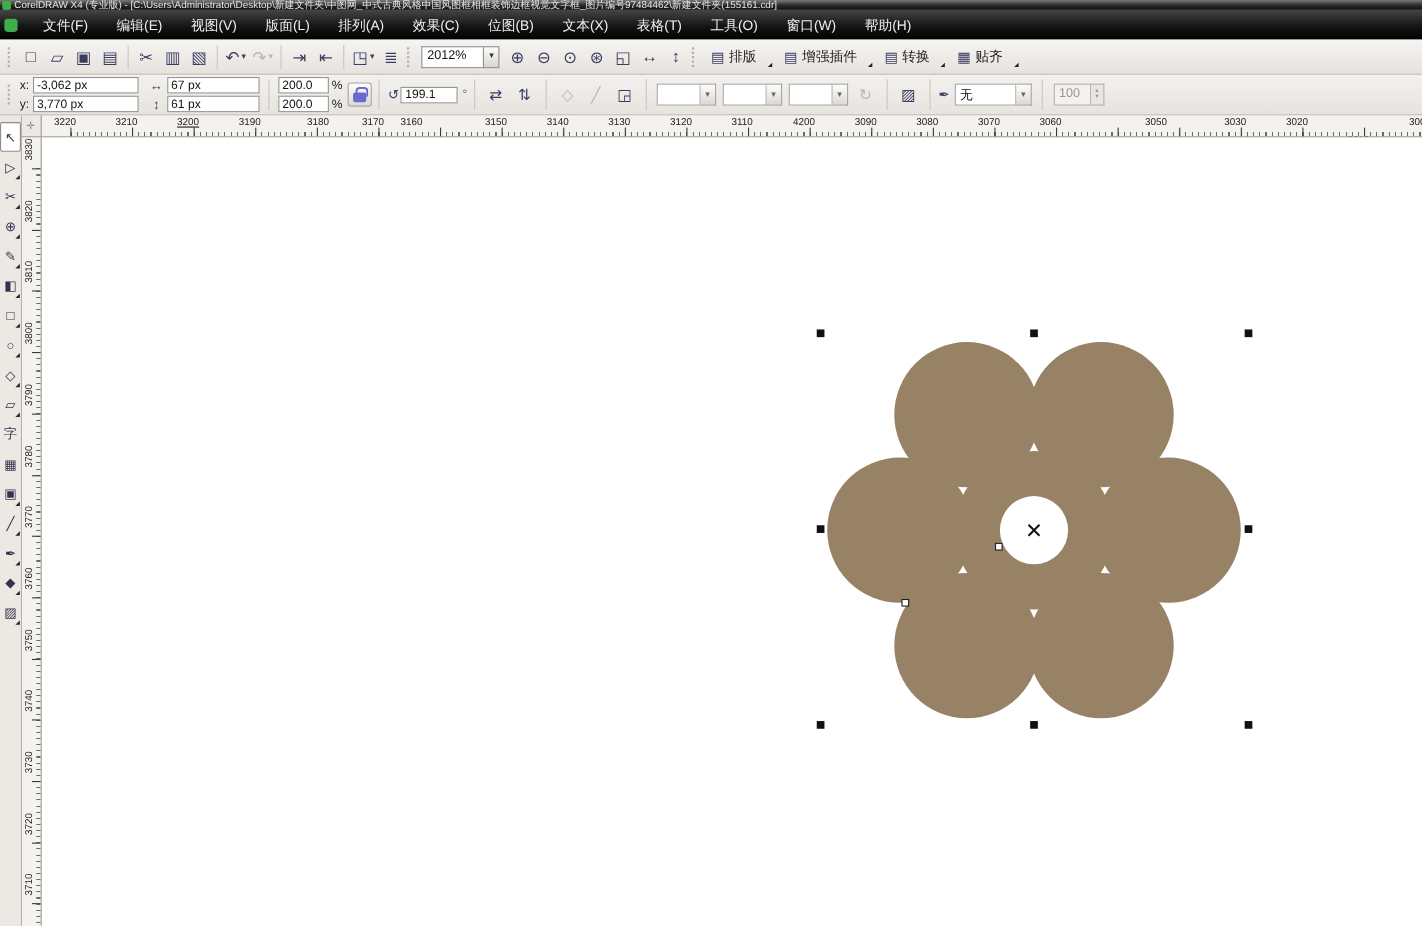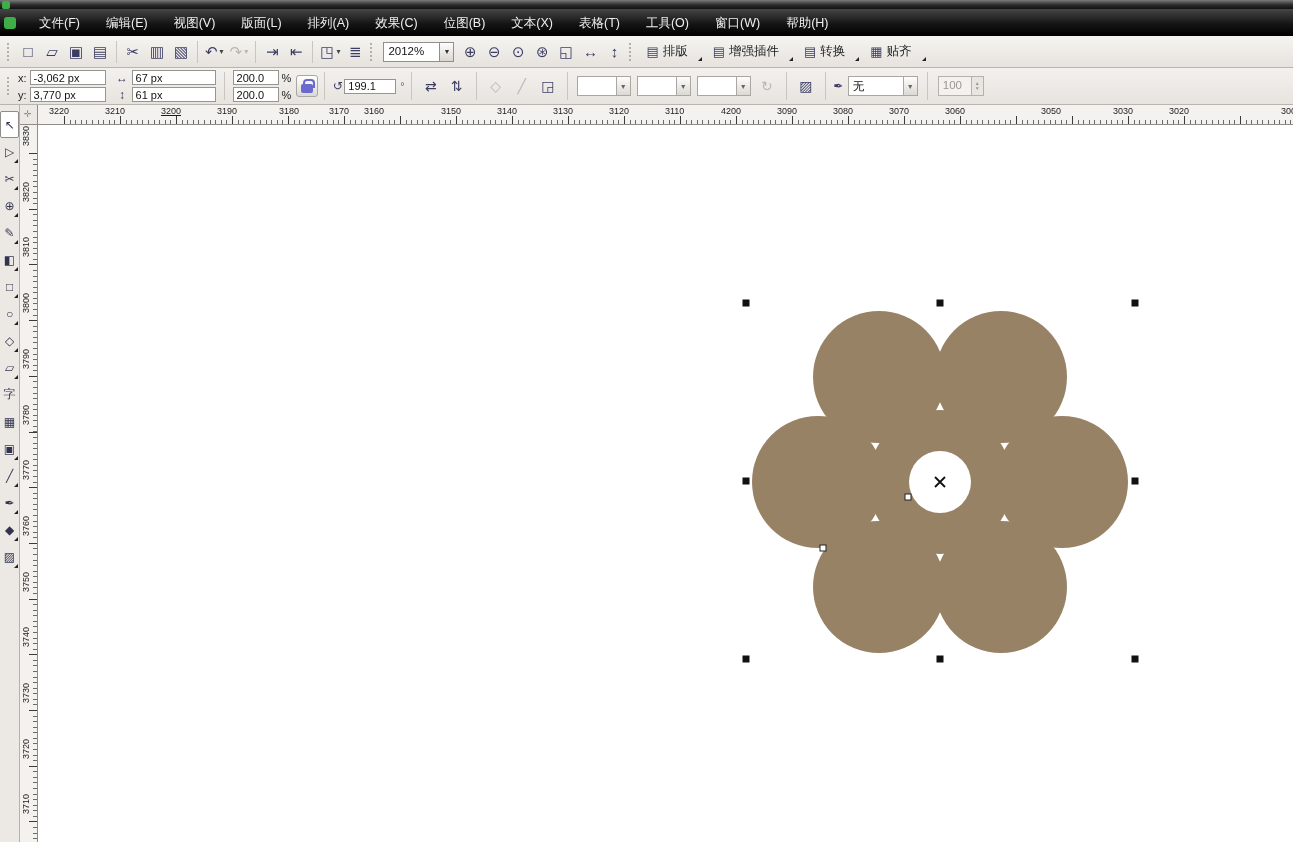--- a/index.html
+++ b/index.html
@@ -31,21 +31,21 @@
   .ttext-btn .ticon { color:#3c3c63; font-size:13px; }
   .ttext-btn .corner { position:absolute; right:-7px; bottom:2px; width:0; height:0; border-bottom:4px solid #222; border-left:4px solid transparent; }
 
   
   .propbar { position:absolute; left:0; top:68px; width:100%; height:37px; background:linear-gradient(#f3f1ee,#e7e4df); border-bottom:1px solid #b8b5b0; display:flex; align-items:center; padding-left:4px; font-size:11px; color:#222; }
   .pcol { display:flex; flex-direction:column; gap:2px; margin:0 2px; }
   .prow { display:flex; align-items:center; gap:3px; height:15px; }
   .plabel { font-size:11px; color:#222; }
   .picon { color:#3c3c63; font-size:12px; width:13px; text-align:center; }
   .pinput { height:15px; border:1px solid #979590; background:#fff; font-size:11px; padding:0 3px; font-family:"Liberation Sans","DejaVu Sans",sans-serif; color:#111; }
-  .w96 { width:76px; } .w84 { width:84px; } .w46 { width:46px; } .w52 { width:52px; }
+  .w96 { width:96px; } .w84 { width:84px; } .w46 { width:46px; } .w52 { width:52px; }
   .psep { width:1px; height:28px; background:#c9c6c1; margin:0 6px; flex:none; }
   .pbtn { position:relative; min-width:24px; height:24px; display:flex; align-items:center; justify-content:center; color:#3c3c63; font-size:14px; border:1px solid transparent; border-radius:2px; margin:0 1px; }
   .pbtn.disabled { color:#b9b7b3; }
   .lockbtn { width:22px; height:22px; display:flex; align-items:center; justify-content:center; border:1px solid #aaa7a2; border-radius:3px; background:linear-gradient(#fff,#dcd9d4); margin-left:3px; }
   .lockbody { width:12px; height:9px; background:#6a6ace; border-radius:2px; position:relative; margin-top:4px; }
   .lockbody:before { content:""; position:absolute; left:2px; top:-5px; width:8px; height:7px; border:2px solid #6a6ace; border-bottom:none; border-radius:4px 4px 0 0; }
   .pselect { display:flex; align-items:center; height:20px; margin:0 3px; }
   .pselect .sval { width:40px; height:20px; background:#fff; border:1px solid #aaa7a2; font-size:11.5px; padding:2px 4px; color:#111; }
   .pselect .sarrow { width:14px; height:20px; border:1px solid #aaa7a2; border-left:none; background:linear-gradient(#fdfdfd,#dcd9d4); font-size:7px; display:flex; align-items:center; justify-content:center; color:#666; }
   .spinner { display:flex; align-items:center; height:20px; margin-left:4px; }
@@ -72,20 +72,21 @@
   .canvas { position:absolute; left:38px; top:125px; width:1255px; height:717px; background:#ffffff; overflow:hidden; }
   .canvas svg { display:block; }
 </style>
 </head>
 <body>
 
 <div id="app">
 
   <div class="titlebar">
     <span class="app-dot"></span>
+    <span class="ttext">CorelDRAW X4 (专业版) - [C:\Users\Administrator\Desktop\新建文件夹\中图网_中式古典风格中国风图框相框装饰边框视觉文字框_图片编号97484462\新建文件夹(155161.cdr]</span>
   </div>
 
   <div class="menubar">
     <span class="app-icon"></span>
     <span id="menu-items"><span class="menu-item">文件(F)</span><span class="menu-item">编辑(E)</span><span class="menu-item">视图(V)</span><span class="menu-item">版面(L)</span><span class="menu-item">排列(A)</span><span class="menu-item">效果(C)</span><span class="menu-item">位图(B)</span><span class="menu-item">文本(X)</span><span class="menu-item">表格(T)</span><span class="menu-item">工具(O)</span><span class="menu-item">窗口(W)</span><span class="menu-item">帮助(H)</span></span>
   </div>
 
   <div class="toolbar">
     <span id="toolbar-items" style="display:flex;align-items:center;">
         <span class="grip"></span>

